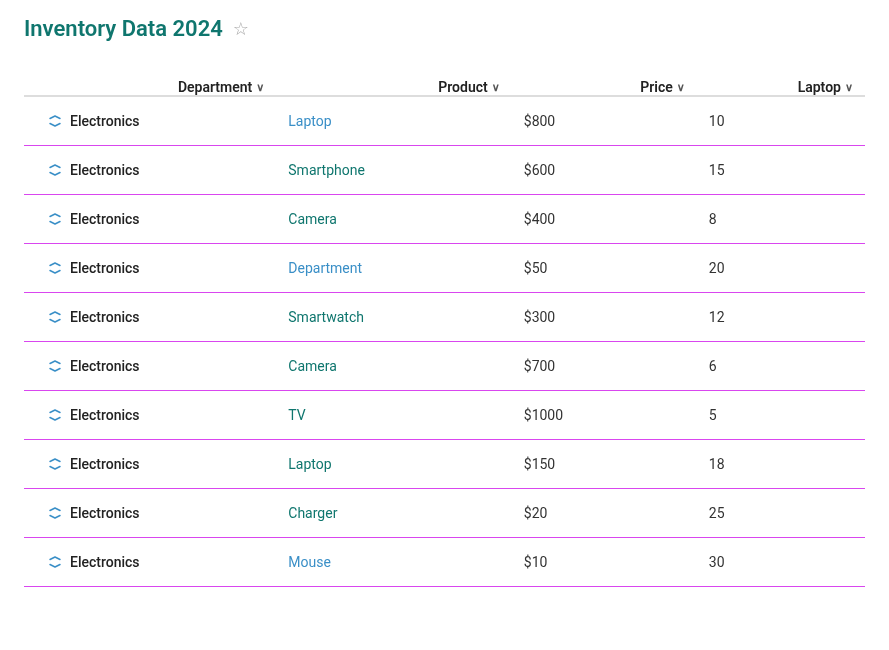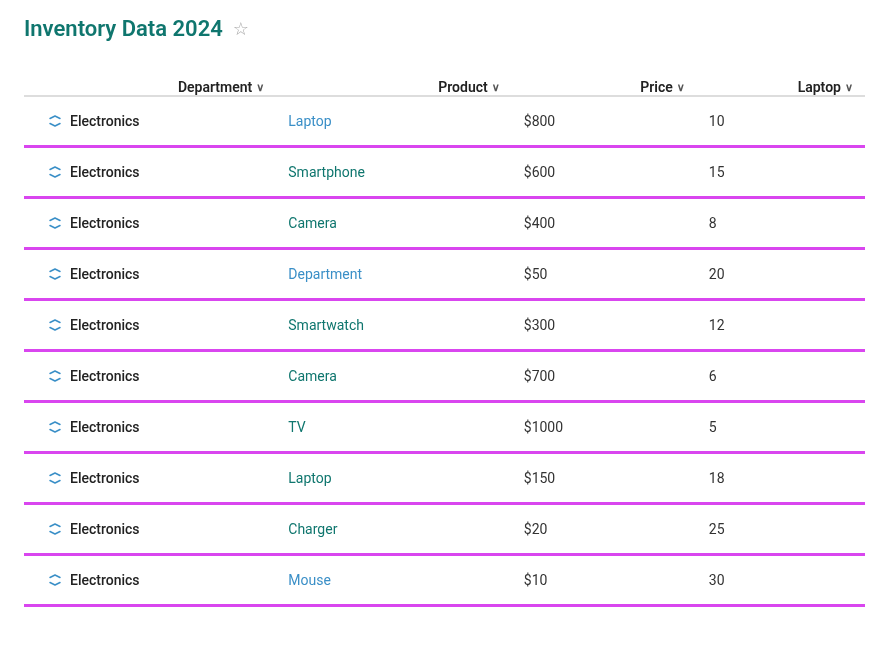--- a/index.html
+++ b/index.html
@@ -66,21 +66,21 @@
       gap: 4px;
       cursor: pointer;
     }
 
     .sort-icon {
       font-size: 11px;
       color: #555;
     }
 
     .data-table tbody tr {
-      border-bottom: 3px solid #d946ef;
+      border-bottom: 1px solid #d946ef;
     }
 
     .data-table td {
       padding: 16px 12px;
       font-size: 14px;
       color: #333;
       vertical-align: middle;
     }
 
     .td-department {

